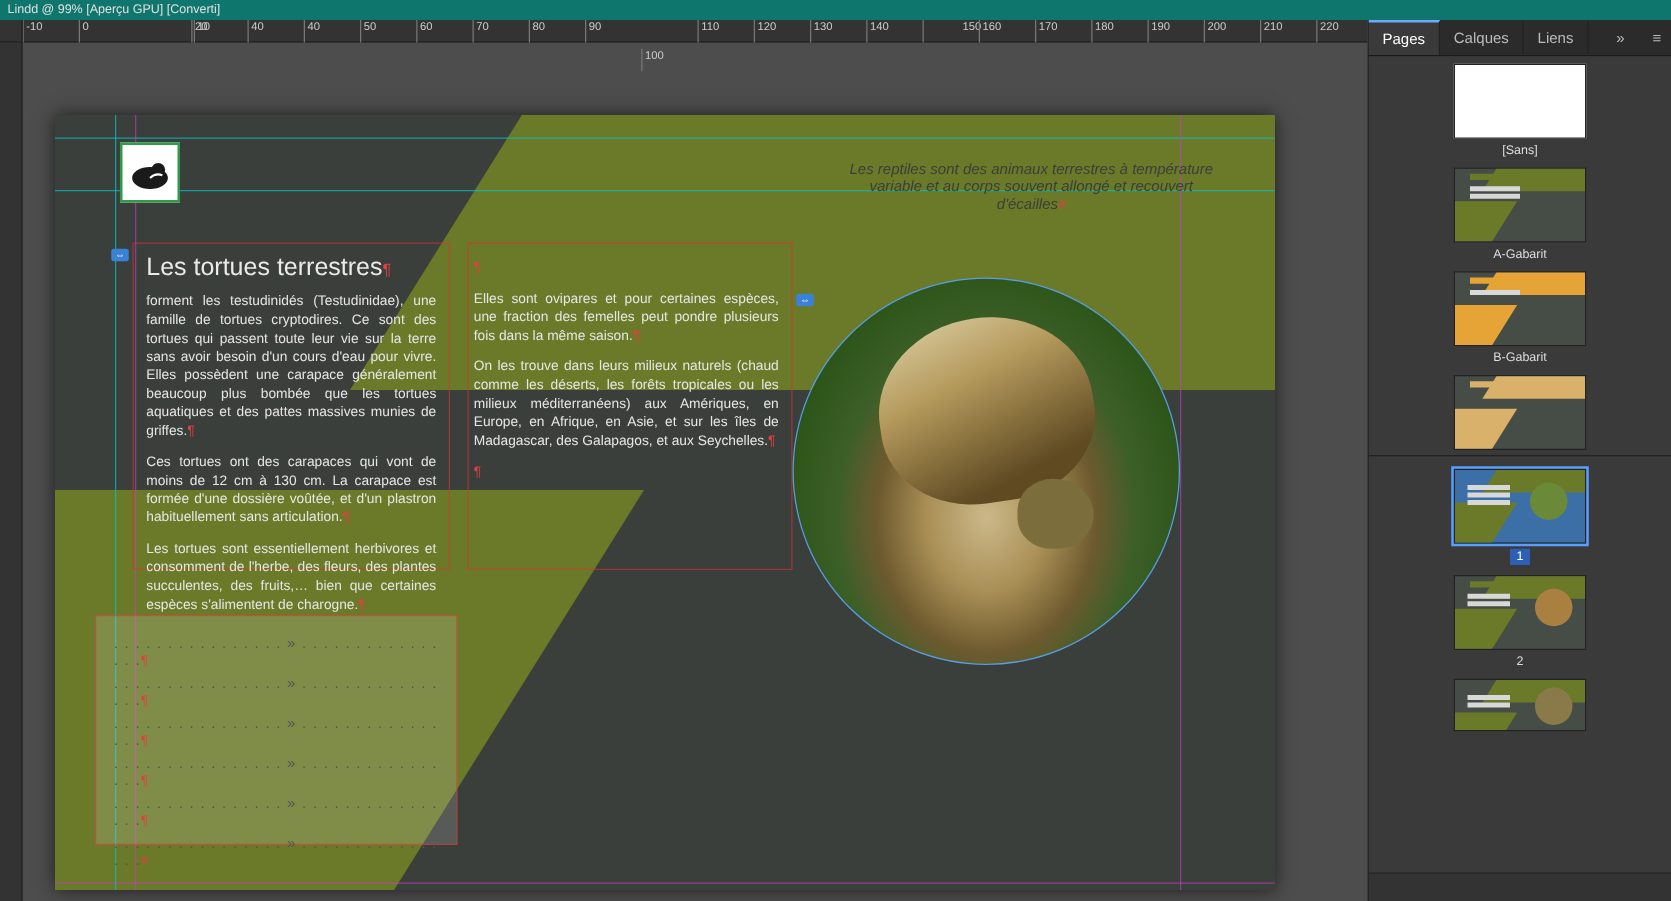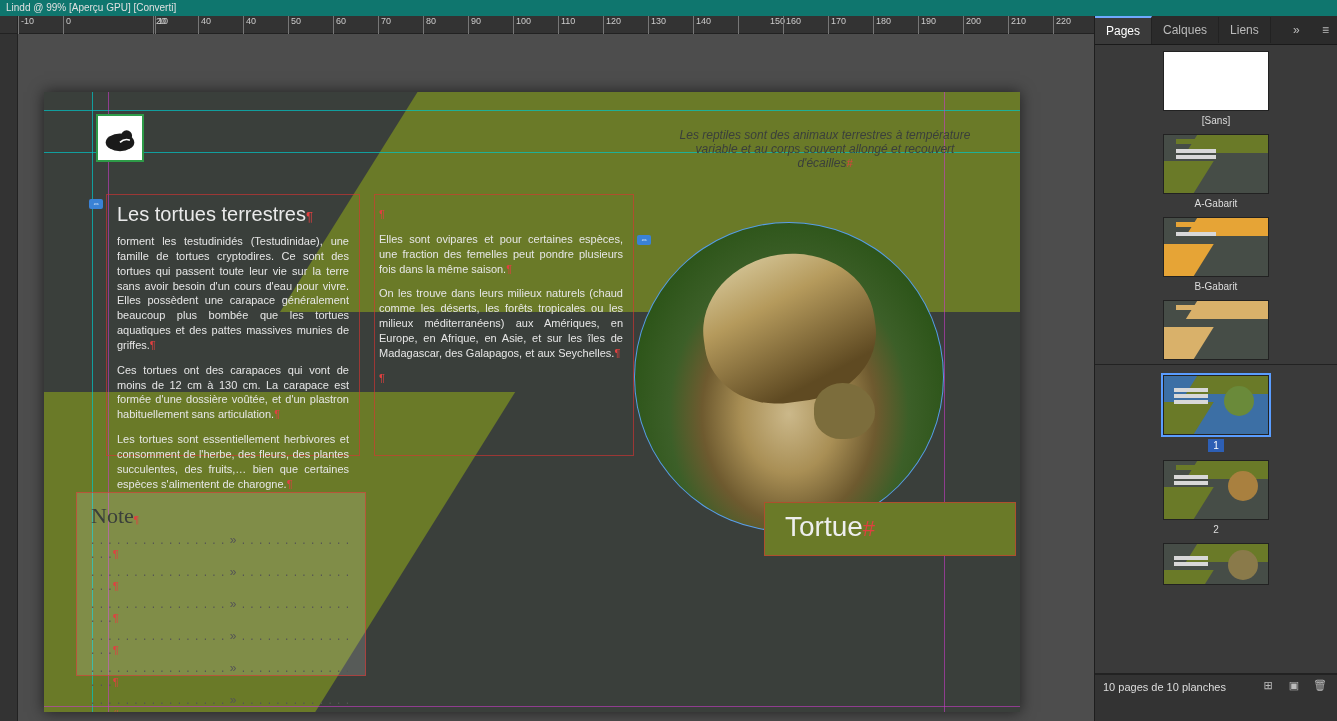--- a/index.html
+++ b/index.html
@@ -310,21 +310,21 @@
         <div class="tick" style="left: 45px;">0</div>
         <div class="tick" style="left: 90px; margin-left: 47px;">10</div>
         <div class="tick" style="left: 135px;">20</div>
         <div class="tick" style="left: 180px;">40</div>
         <div class="tick" style="left: 225px;">40</div>
         <div class="tick" style="left: 270px;">50</div>
         <div class="tick" style="left: 315px;">60</div>
         <div class="tick" style="left: 360px;">70</div>
         <div class="tick" style="left: 405px;">80</div>
         <div class="tick" style="left: 450px;">90</div>
-        <div class="tick" style="left: 495px;">100</div>
+        <div class="tick" style="left: 495px; margin-top: 23px;">100</div>
         <div class="tick" style="left: 540px;">110</div>
         <div class="tick" style="left: 585px;">120</div>
         <div class="tick" style="left: 630px;">130</div>
         <div class="tick" style="left: 675px;">140</div>
         <div class="tick" style="left: 720px; padding-left: 31px;">150</div>
         <div class="tick" style="left: 765px;">160</div>
         <div class="tick" style="left: 810px;">170</div>
         <div class="tick" style="left: 855px;">180</div>
         <div class="tick" style="left: 900px;">190</div>
         <div class="tick" style="left: 945px;">200</div>
@@ -377,28 +377,22 @@
           <p><span>On les trouve dans leurs milieux naturels (chaud comme les déserts, les forêts tropicales ou les milieux méditerranéens) aux Amériques, en Europe, en Afrique, en Asie, et sur les îles de Madagascar, des Galapagos, et aux Seychelles.</span><span class="hidden-char">¶</span></p>
           <p><span class="hidden-char">¶</span></p>
         </div>
       </div>
 
       <div class="circle-img frame sel">
         <div class="shell"></div>
         <div class="head"></div>
       </div>
 
-      <div class="caption-bar">
-        <span>Tortue</span><span class="hidden-char" style="font-size:22px">#</span>
-      </div>
 
       <div class="note-box">
-        <div class="note-title">
-          <span>Note</span><span class="hidden-char">¶</span>
-        </div>
         <div id="note-lines">
             <div class="note-line">. . . . . . . . . . . . . . . . »  . . . . . . . . . . . . . . . .<span class="hidden-char">¶</span></div>
             <div class="note-line">. . . . . . . . . . . . . . . . »  . . . . . . . . . . . . . . . .<span class="hidden-char">¶</span></div>
             <div class="note-line">. . . . . . . . . . . . . . . . »  . . . . . . . . . . . . . . . .<span class="hidden-char">¶</span></div>
             <div class="note-line">. . . . . . . . . . . . . . . . »  . . . . . . . . . . . . . . . .<span class="hidden-char">¶</span></div>
             <div class="note-line">. . . . . . . . . . . . . . . . »  . . . . . . . . . . . . . . . .<span class="hidden-char">¶</span></div>
             <div class="note-line">. . . . . . . . . . . . . . . . »  . . . . . . . . . . . . . . . .<span class="hidden-char">#</span></div>
           </div>
       </div>
 
@@ -483,22 +477,15 @@
         <div class="pg-badge">A</div>
         <div class="dg t"></div>
             <div class="dg b"></div>
         <div class="tb" style="left:10px;top:12px;width:34px;height:4px"></div>
         <div class="tb" style="left:10px;top:18px;width:34px;height:4px"></div>
         <div style="position:absolute;right:10px;top:6px;width:30px;height:30px;border-radius:50%;background:#8a7a4a"></div>
       </div>
         </div>
     </div>
 
-    <div class="panel-status">
-      <span>10 pages de 10 planches</span>
-      <span class="spacer"></span>
-      <span class="ibtn">⊞</span>
-      <span class="ibtn">▣</span>
-      <span class="ibtn">🗑</span>
-    </div>
     <div class="scroll-fill"></div>
   </div>
 </div>
 
 </body></html>

